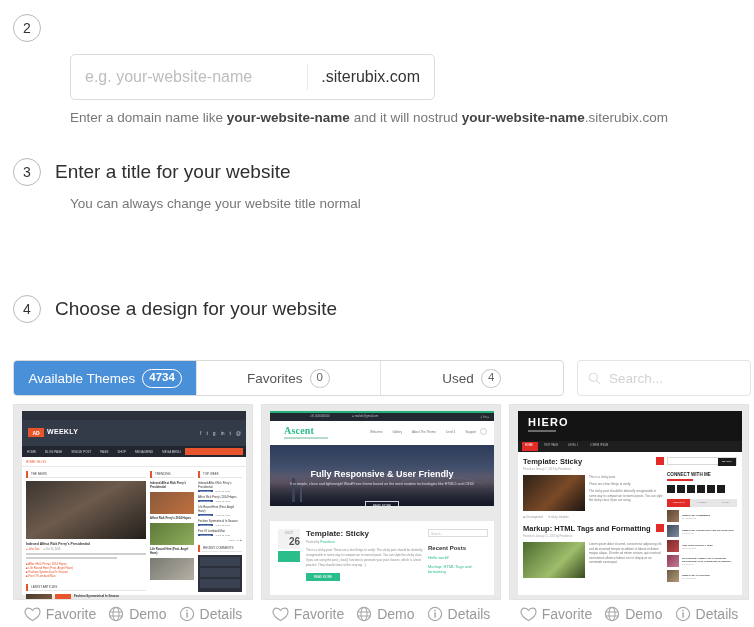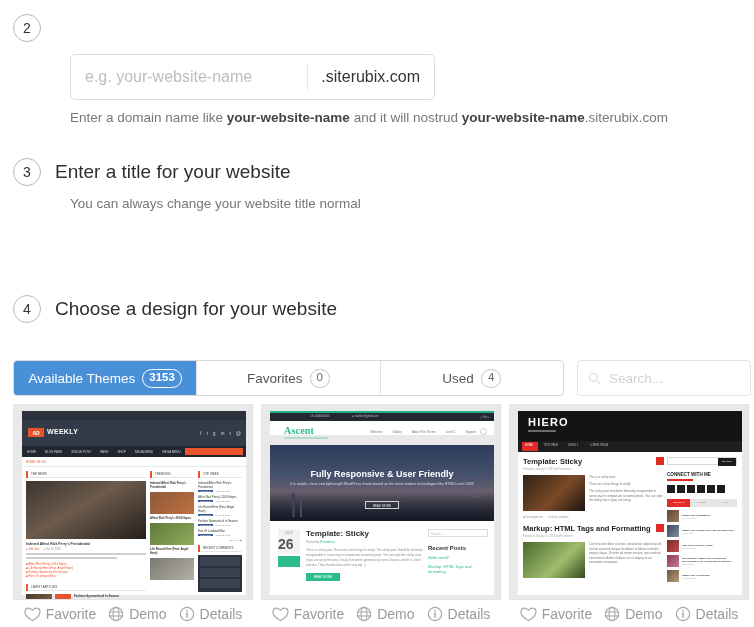--- a/index.html
+++ b/index.html
@@ -123,36 +123,36 @@
   .c1 .photo3 { width:100%; height:22px; background:linear-gradient(140deg,#5f7a3a,#8fae5c);}
   .c1 .photo4 { width:100%; height:22px; background:linear-gradient(140deg,#7a7a72,#b4b0a4);}
   .c1 .line { height:2px; background:#cfcfcf; margin:2px 0; }
   .c1 .recent { background:#2b303b; padding:2px; margin-top:2px;}
   .c1 .rcard { background:#3a4150; height:9px; margin-bottom:2px; }
 
   
   .c2 { background: #e9e9ea; }
   .c2 .greenline { position:absolute; left:8px; top:6px; right:8px; height:2px; background:#27ae7f;}
   .c2 .topbar { position:absolute; left:8px; top:8px; right:8px; height:8px; background:#232830;}
-  .c2 .head { position:absolute; left:8px; top:16px; right:8px; height:14px; background:#fff;}
+  .c2 .head { position:absolute; left:8px; top:16px; right:8px; height:24px; background:#fff;}
   .c2 .logo { position:absolute; left:14px; top:4px; color:#2bbd8a; font-size:10px; font-weight:bold;
               font-family:"Liberation Serif", serif; letter-spacing:.2px;}
   .c2 .tag  { position:absolute; left:14px; top:16px; width:44px; height:2px; background:#b6d9ca;}
-  .c2 .hero { position:absolute; left:8px; top:40px; right:8px; height:76px; overflow:hidden;
+  .c2 .hero { position:absolute; left:8px; top:40px; right:8px; height:61px; overflow:hidden;
               background:linear-gradient(180deg,#2c3c5a 0%,#43506c 38%,#6a5f6e 62%,#2b2f3f 100%);padding-left:34px;}
   .c2 .heroT { position:absolute; left:0; right:0; top:24px; text-align:center; color:#fff;
                font-size:9px; font-weight:bold;}
   .c2 .heroS { position:absolute; left:14px; right:14px; top:37px; text-align:center; color:#d8dde6;
                font-size:3.6px; line-height:5px;}
   .c2 .heroBtn { position:absolute; left:50%; margin-left:-17px; top:56px; width:34px; height:8px;
                  border:1px solid #cfd6e0; }
   .c2 .body { position:absolute; left:8px; top:116px; right:8px; bottom:6px; background:#fff; }
   .c2 .datebox { position:absolute; left:8px; top:8px; width:22px; }
   .c2 .dtop { background:#f2f2f2; text-align:center; color:#888; font-size:4px; padding:1px 0; }
-  .c2 .dnum { background:#f2f2f2; text-align:left; color:#555; font-size:14px; font-weight:bold; padding-bottom:2px;}
+  .c2 .dnum { background:#f2f2f2; text-align:right; color:#555; font-size:10px; font-weight:bold; padding-bottom:2px;}
   .c2 .dbtm { background:#2bbd8a; height:11px; margin-top:2px; }
   .c2 .post { position:absolute; left:36px; top:8px; right:70px; }
   .c2 .ptitle { color:#2b2b2b; font-size:8px; font-weight:bold; }
   .c2 .greenBtn { width:34px; height:8px; background:#2bbd8a; margin-top:5px; }
   .c2 .side { position:absolute; right:6px; top:8px; width:60px; }
   .c2 .sbox { height:8px; border:1px solid #dcdcdc; }
   .c2 .shead { color:#333; font-size:6px; font-weight:bold; margin-top:8px; }
   .c2 .slink { color:#2bbd8a; font-size:4px; margin-top:4px; }
 
   
@@ -216,21 +216,21 @@
       <div class="step-circle">4</div>
       <div class="step-title">Choose a design for your website</div>
     </div>
   </div>
 
   <div style="position:absolute;left:0;top:348px;">
     <div class="tabbar">
       <div class="tabs">
         <div class="tab active">
           <span>Available Themes</span>
-          <span class="badge">3153</span>
+          <span class="badge">4734</span>
         </div>
         <div class="tab">
           <span>Favorites</span>
           <span class="badge">0</span>
         </div>
         <div class="tab">
           <span>Used</span>
           <span class="badge">4</span>
         </div>
       </div>

